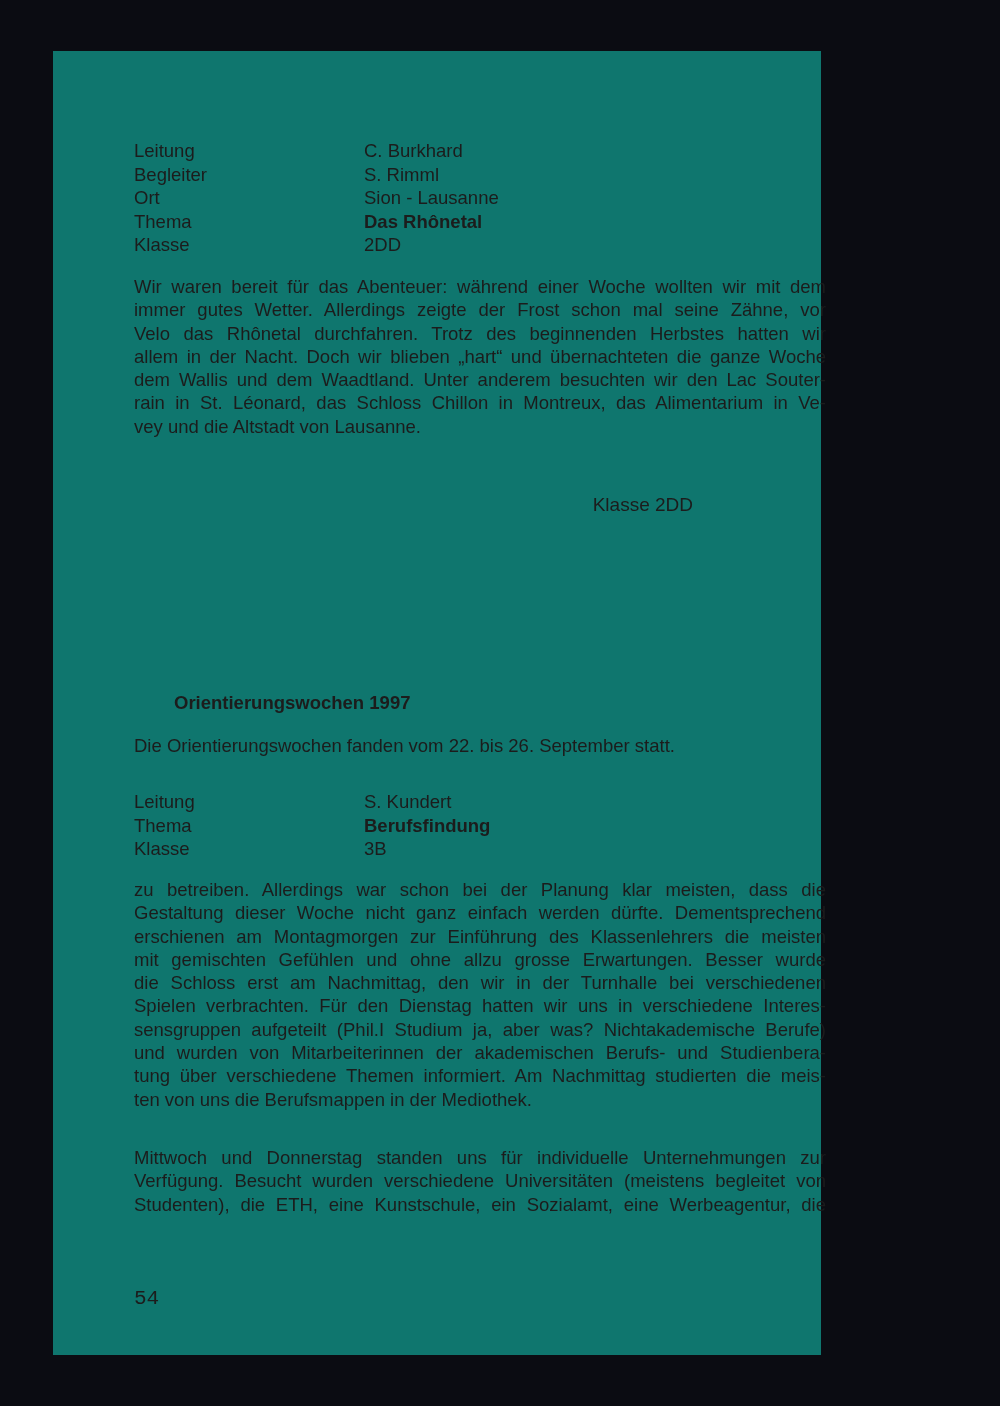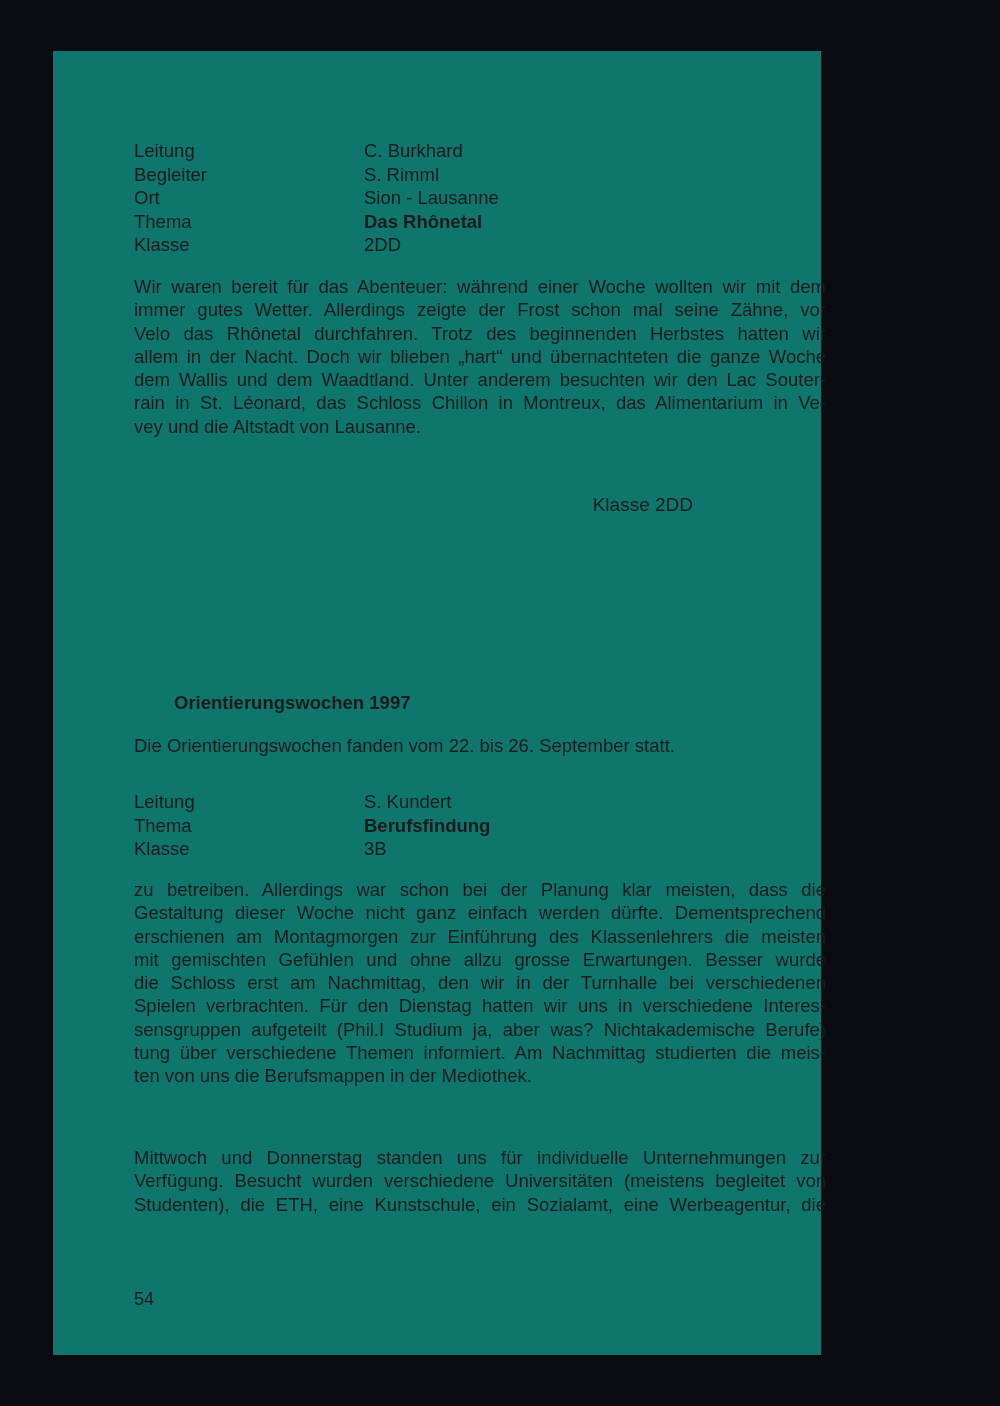--- a/index.html
+++ b/index.html
@@ -76,22 +76,23 @@
     }
     .signature {
       position: absolute;
       right: 128px;
       font-size: 19px;
       line-height: 23px;
     }
     .page-number {
       position: absolute;
       left: 81px;
-      font-size: 18px;
+      font-size: 21px;
       line-height: 22px;
+      font-family: Liberation Mono, monospace;
     }
   </style>
 </head>
 <body>
 
 <div class="page">
 
   <div class="meta" style="top: 88px;">
     <div class="meta-row">
       <span class="meta-label">Leitung</span>
@@ -147,20 +148,21 @@
   </div>
 
   <div class="para" style="top: 827px;">
     <span class="line">zu betreiben. Allerdings war schon bei der Planung klar meisten, dass die</span>
     <span class="line">Gestaltung dieser Woche nicht ganz einfach werden dürfte. Dementsprechend</span>
     <span class="line">erschienen am Montagmorgen zur Einführung des Klassenlehrers die meisten</span>
     <span class="line">mit gemischten Gefühlen und ohne allzu grosse Erwartungen. Besser wurde</span>
     <span class="line">die Schloss erst am Nachmittag, den wir in der Turnhalle bei verschiedenen</span>
     <span class="line">Spielen verbrachten. Für den Dienstag hatten wir uns in verschiedene Interes-</span>
     <span class="line">sensgruppen aufgeteilt (Phil.I Studium ja, aber was? Nichtakademische Berufe)</span>
+    <span class="line">und wurden von Mitarbeiterinnen der akademischen Berufs- und Studienbera-</span>
     <span class="line">tung über verschiedene Themen informiert. Am Nachmittag studierten die meis-</span>
     <span class="line last">ten von uns die Berufsmappen in der Mediothek.</span>
   </div>
 
   <div class="para" style="top: 1095px;">
     <span class="line">Mittwoch und Donnerstag standen uns für individuelle Unternehmungen zur</span>
     <span class="line">Verfügung. Besucht wurden verschiedene Universitäten (meistens begleitet von</span>
     <span class="line">Studenten), die ETH, eine Kunstschule, ein Sozialamt, eine Werbeagentur, die</span>
   </div>
 

